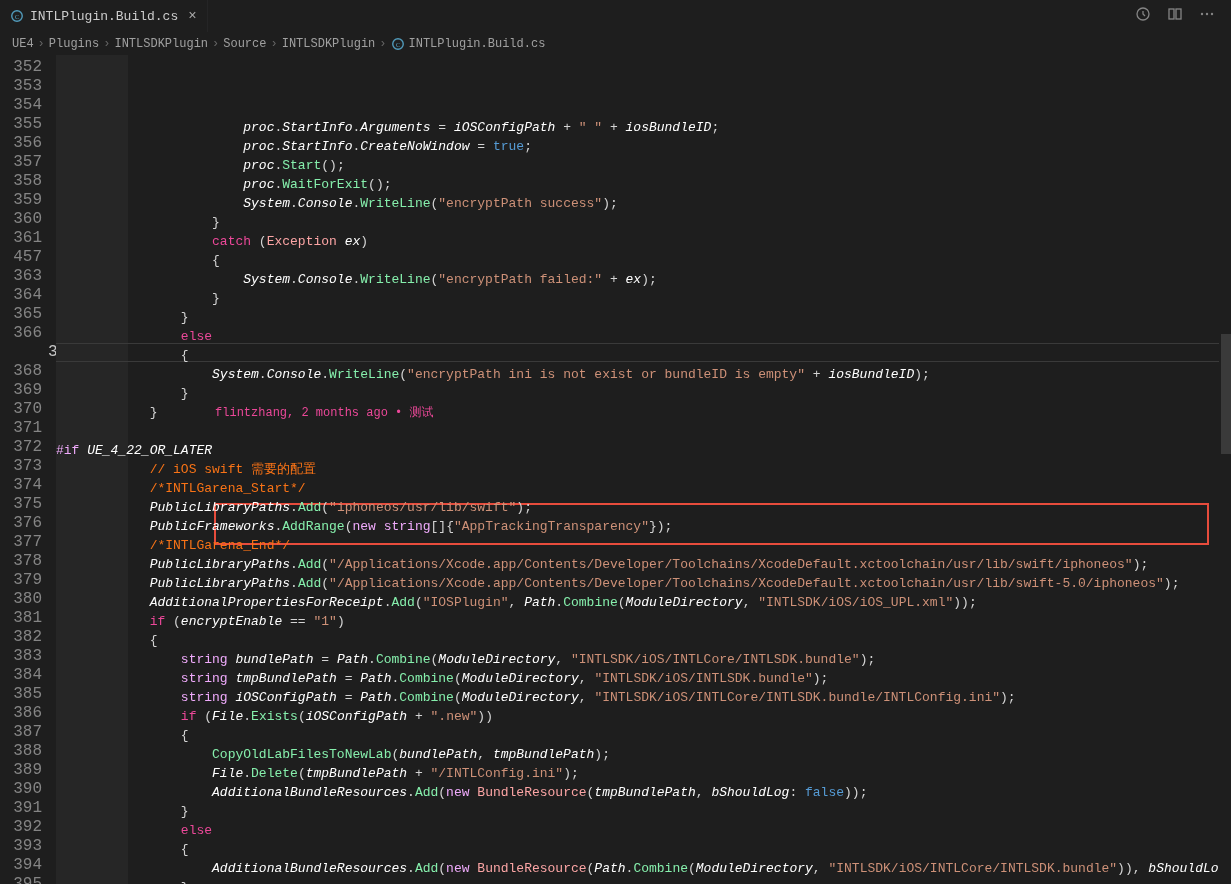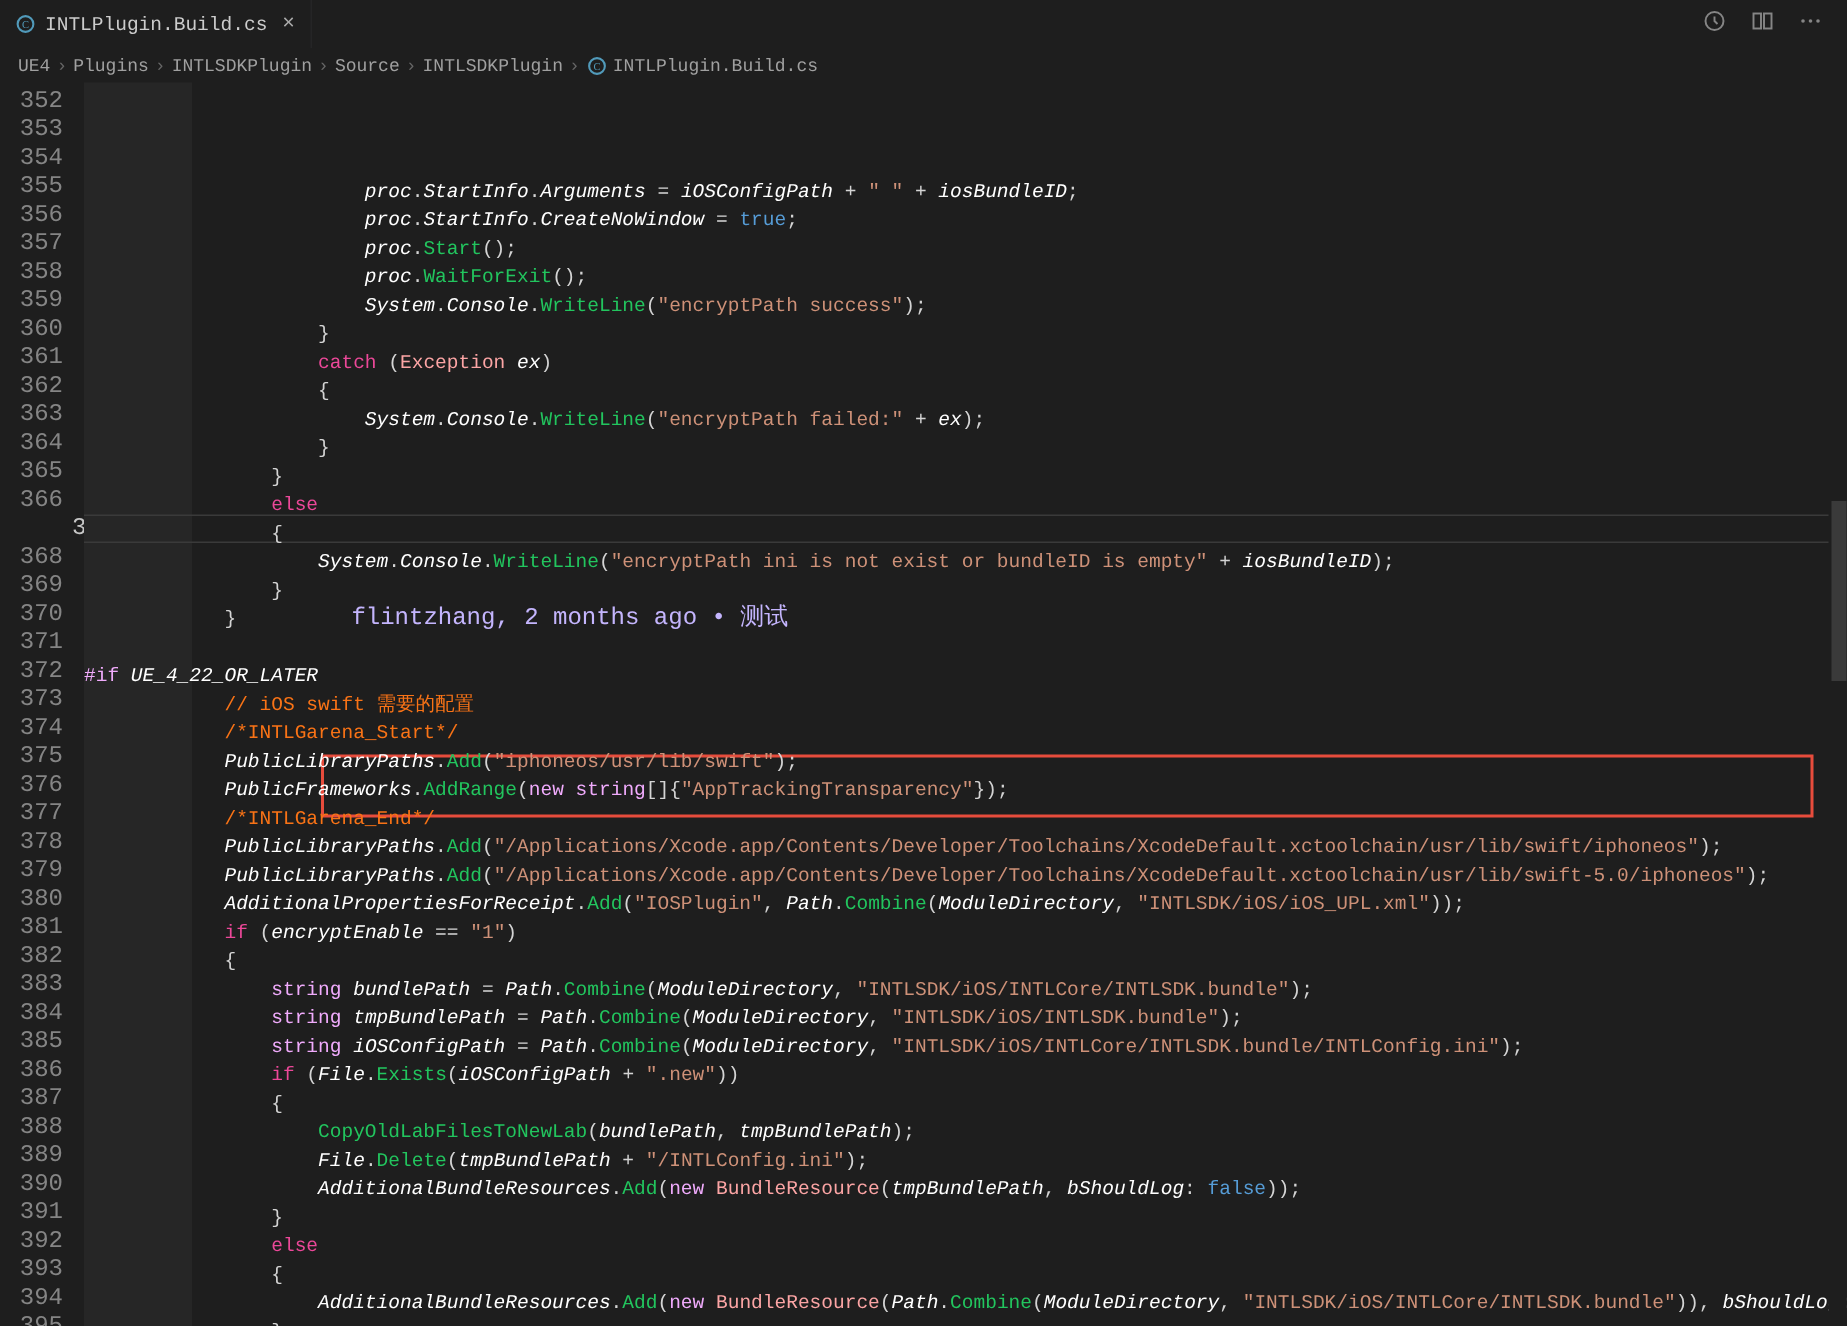--- a/index.html
+++ b/index.html
@@ -103,27 +103,27 @@
   left: 0; right: 0;
   height: 19px;
   border-top: 1px solid #3a3a3a;
   border-bottom: 1px solid #3a3a3a;
 }
 
 .kw { color: #ec4899; }
 .kw2 { color: #f0abfc; }
 .cls { color: #fca5a5; }
 .str { color: #ce9178; }
-.mtd { color: #22c55e; text-align: center; }
+.mtd { color: #86efac; text-align: center; }
 .var { color: #ffffff; font-style: italic; }
 .cmt { color: #f97316; text-align: right; }
 .punc { color: #d4d4d4; }
 .op { color: #d4d4d4; }
 .const { color: #569cd6; }
-.codelens { color: #c4b5fd; font-size: 16px; }
+.codelens { color: #ec4899; font-size: 12px; }
 .scrollbar {
   position: absolute;
   right: 0;
   top: 54px;
   width: 12px;
   bottom: 0;
   background: #1e1e1e;
 }
 .scroll-thumb {
   position: absolute;
@@ -202,21 +202,21 @@
       <div>352</div>
       <div>353</div>
       <div>354</div>
       <div>355</div>
       <div>356</div>
       <div>357</div>
       <div>358</div>
       <div>359</div>
       <div>360</div>
       <div>361</div>
-      <div>362</div>
+      <div>457</div>
       <div>363</div>
       <div>364</div>
       <div>365</div>
       <div>366</div>
       <div class="current">367</div>
       <div>368</div>
       <div>369</div>
       <div>370</div>
       <div>371</div>
       <div>372</div>

